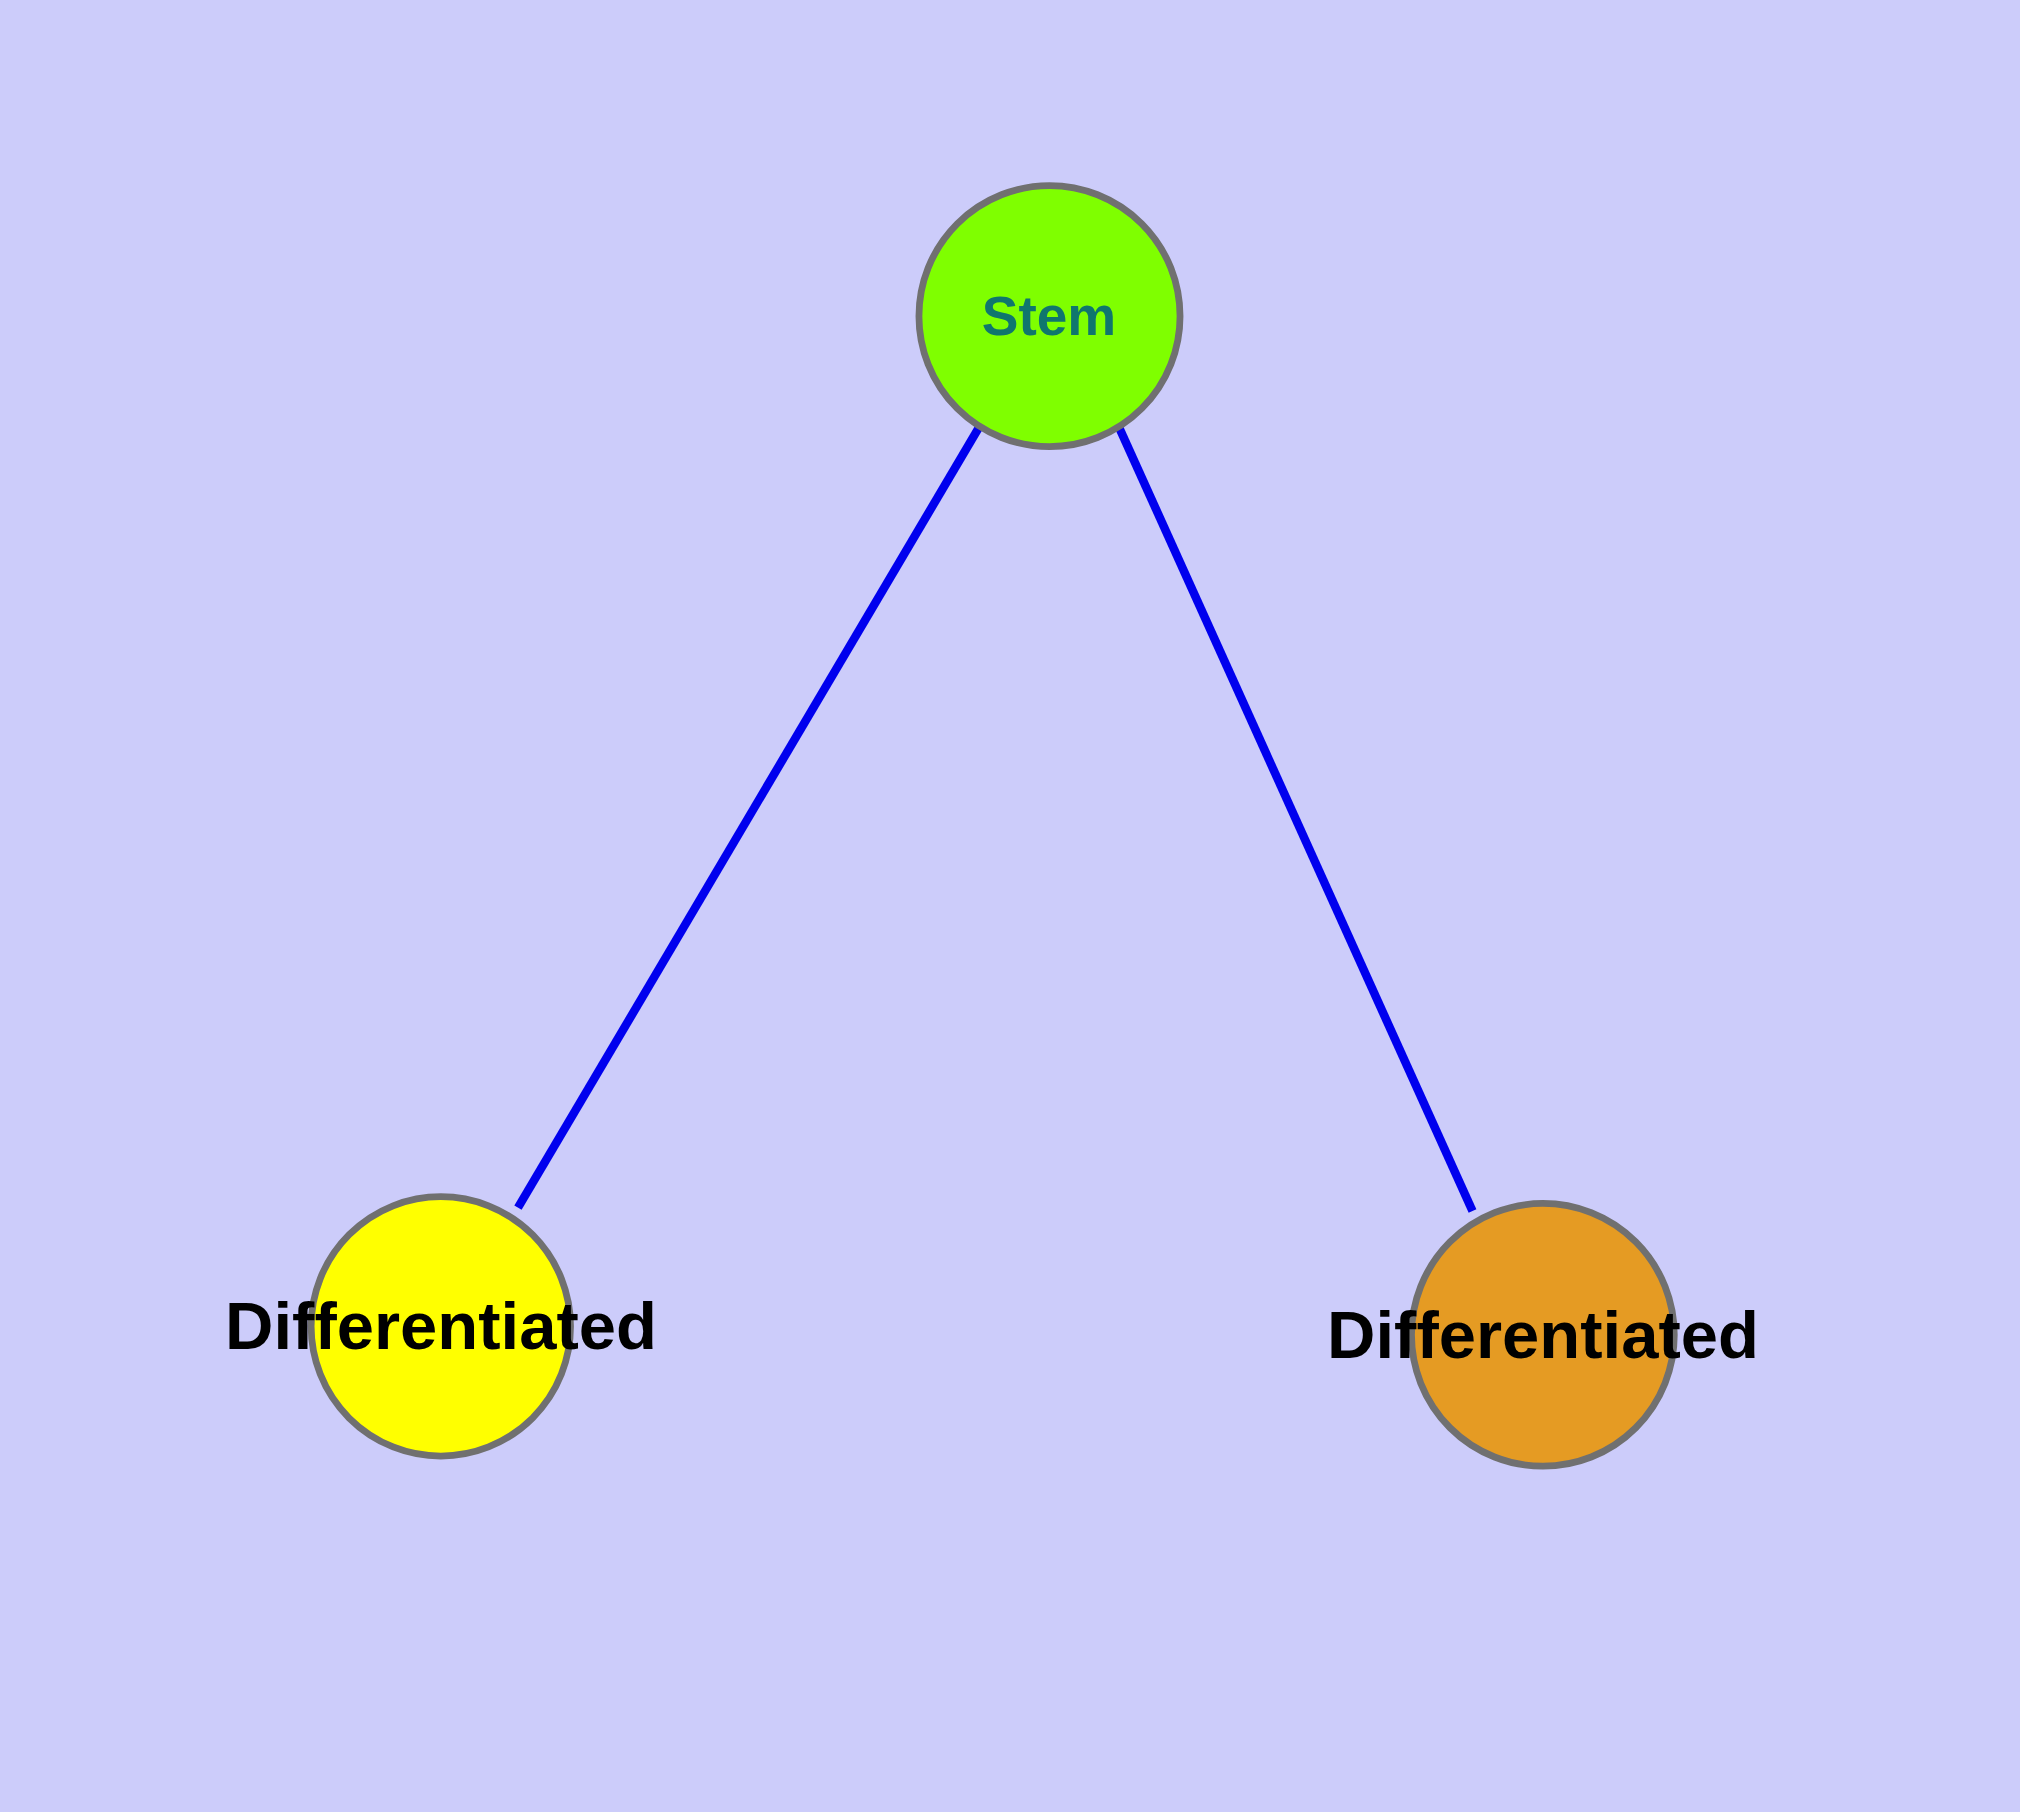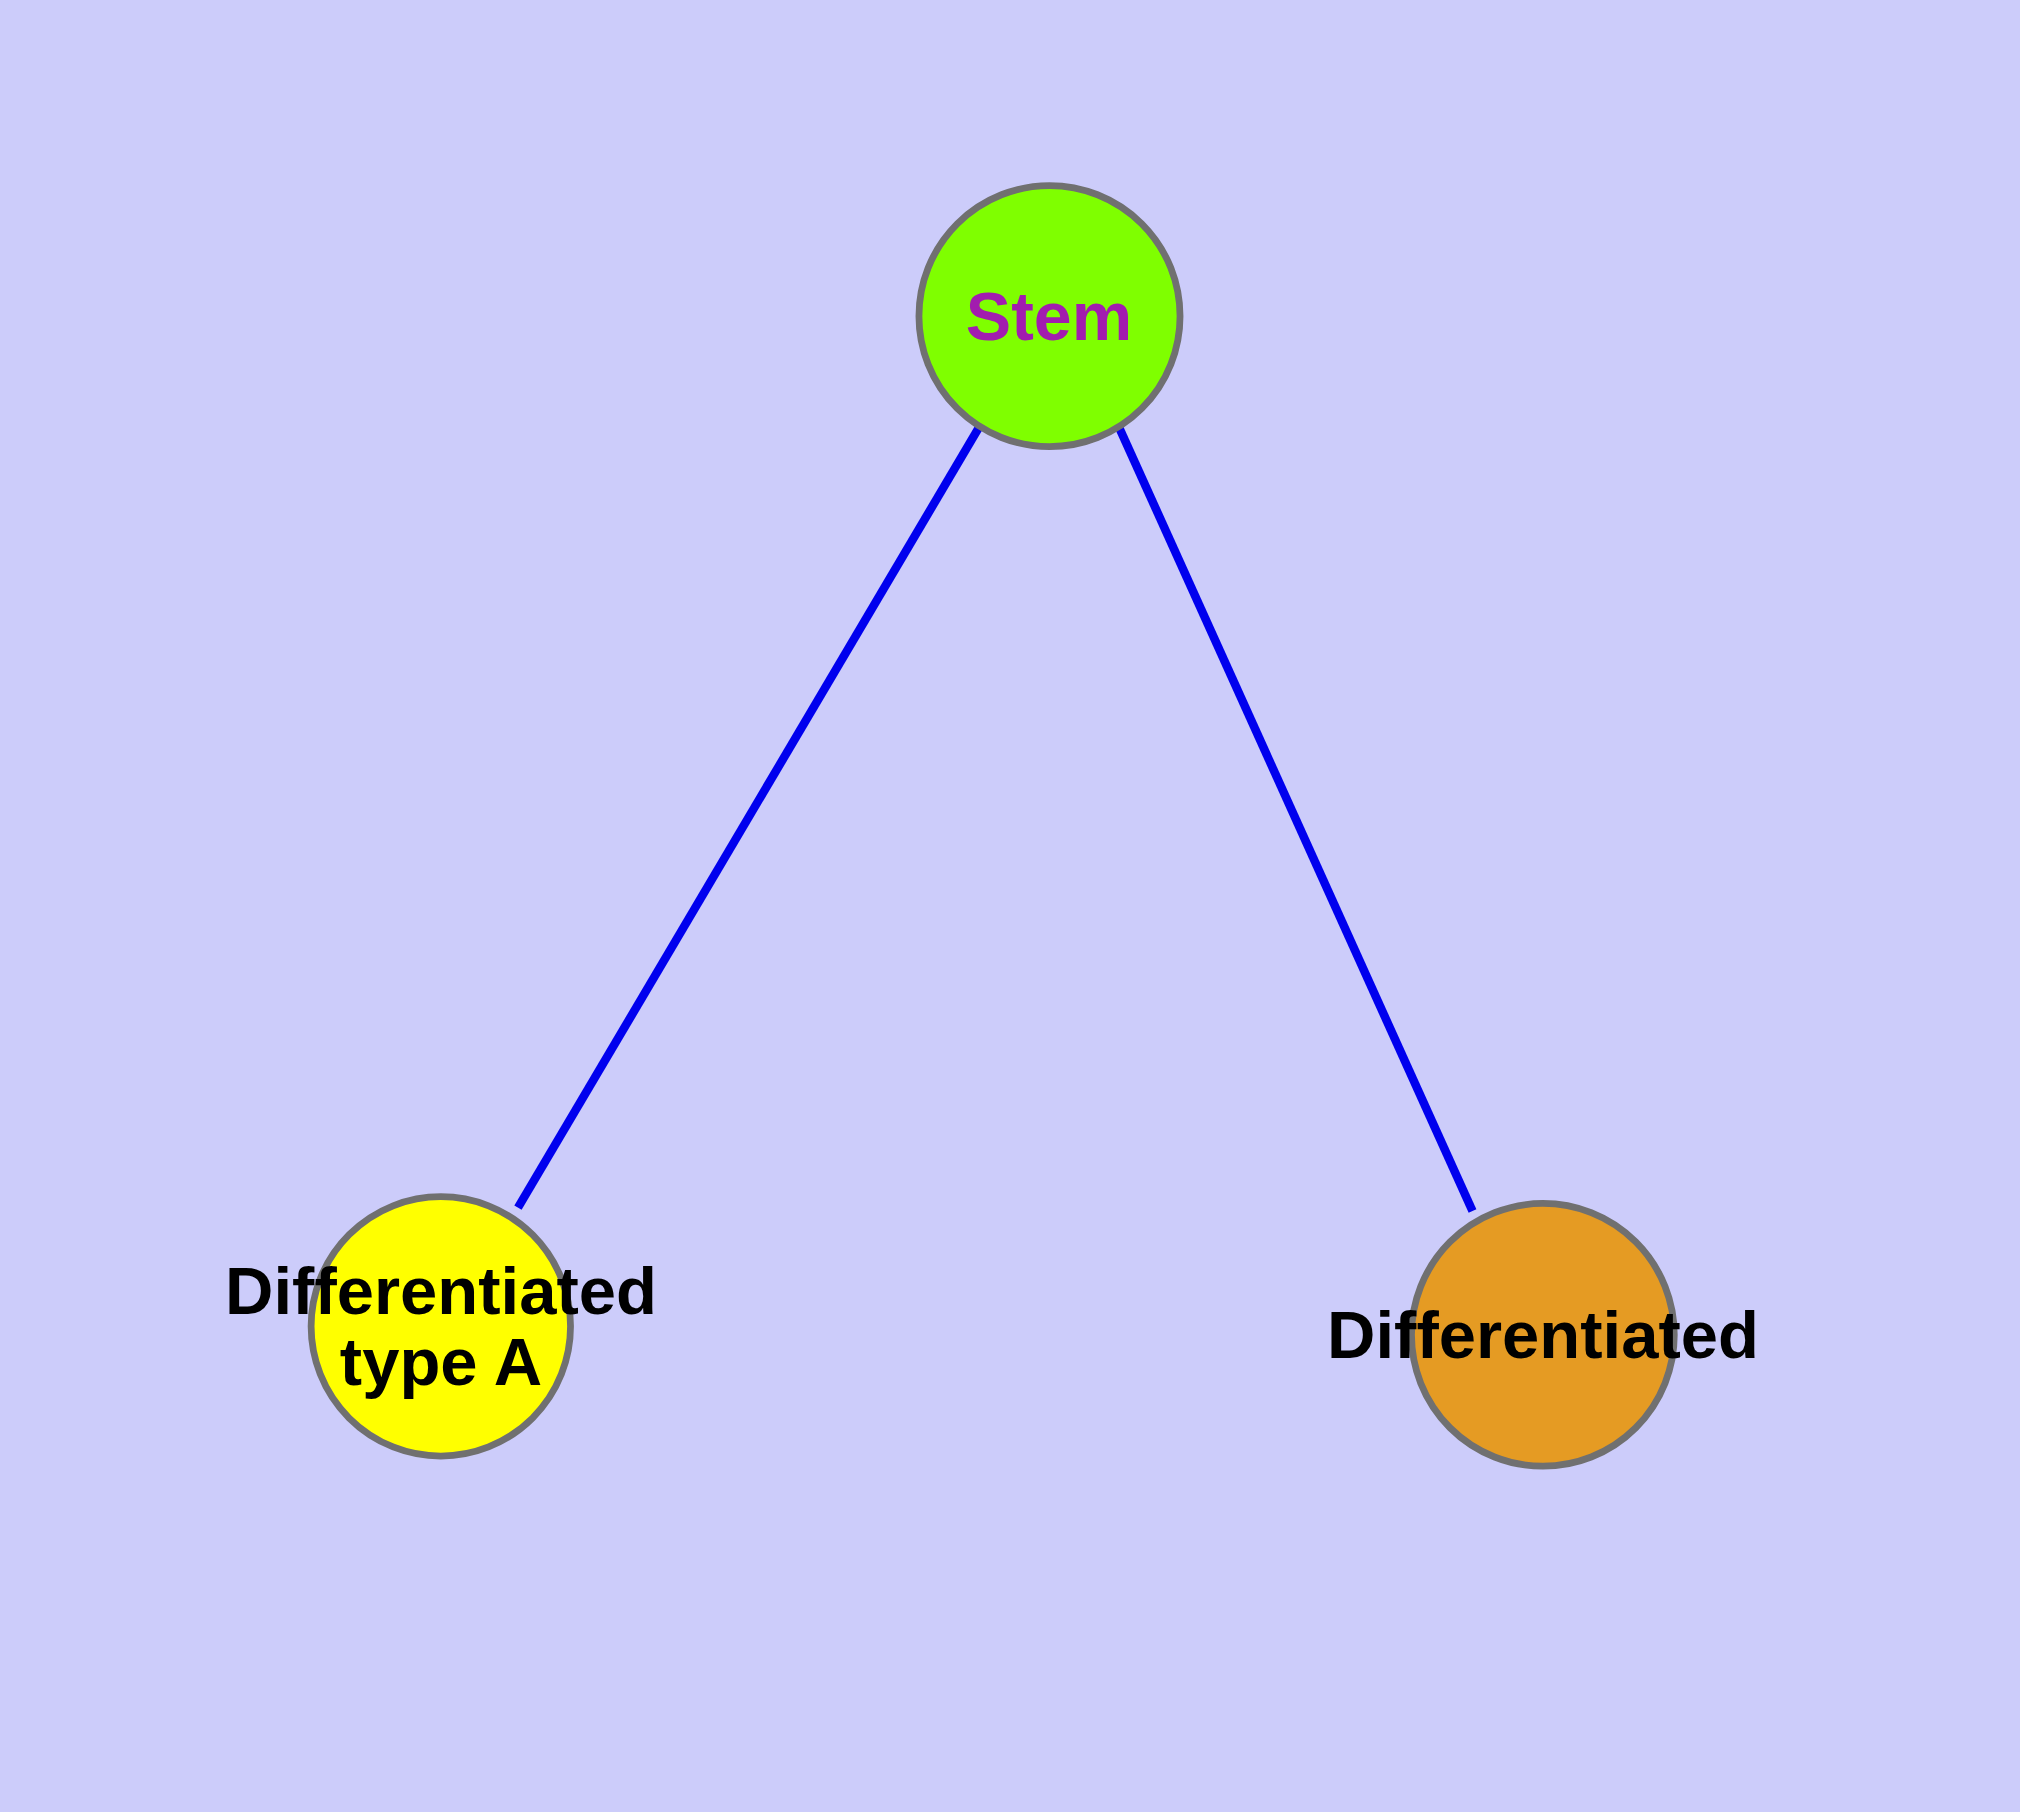--- a/index.html
+++ b/index.html
@@ -62,27 +62,26 @@
       <line x1="1320" y1="504" x2="1737" y2="1429" stroke="#0000ee" stroke-width="10" id="edge-b"></line>
     </g>
 
     <g>
       <circle id="node-stem" cx="1238" cy="373" r="154" fill="#7fff00" stroke="#707070" stroke-width="8"></circle>
       <circle id="node-diff-a" cx="520" cy="1565" r="153" fill="#ffff00" stroke="#707070" stroke-width="8"></circle>
       <circle id="node-diff-b" cx="1820" cy="1575" r="155" fill="#e59b23" stroke="#707070" stroke-width="8"></circle>
     </g>
   </svg>
 
-  <div class="node-label" id="label-stem" style="left: 1049px; top: 316px; font-size: 68px; color: #a21caf;">
+  <div class="node-label" id="label-stem" style="left: 1049px; top: 316px; font-size: 55px; color: #0f766e;">
     <span class="label-line">Stem</span>
   </div>
 
   <div class="node-label" id="label-diff-a" style="left: 441px; top: 1326px; font-size: 67px; color: rgb(0, 0, 0);">
     <span class="label-line">Differentiated</span>
-    <span class="label-line">type A</span>
   </div>
 
   <div class="node-label" id="label-diff-b" style="left: 1543px; top: 1335px; font-size: 67px; color: rgb(0, 0, 0);">
     <span class="label-line">Differentiated</span>
   </div>
 
 </div>
 
 
 </body></html>

